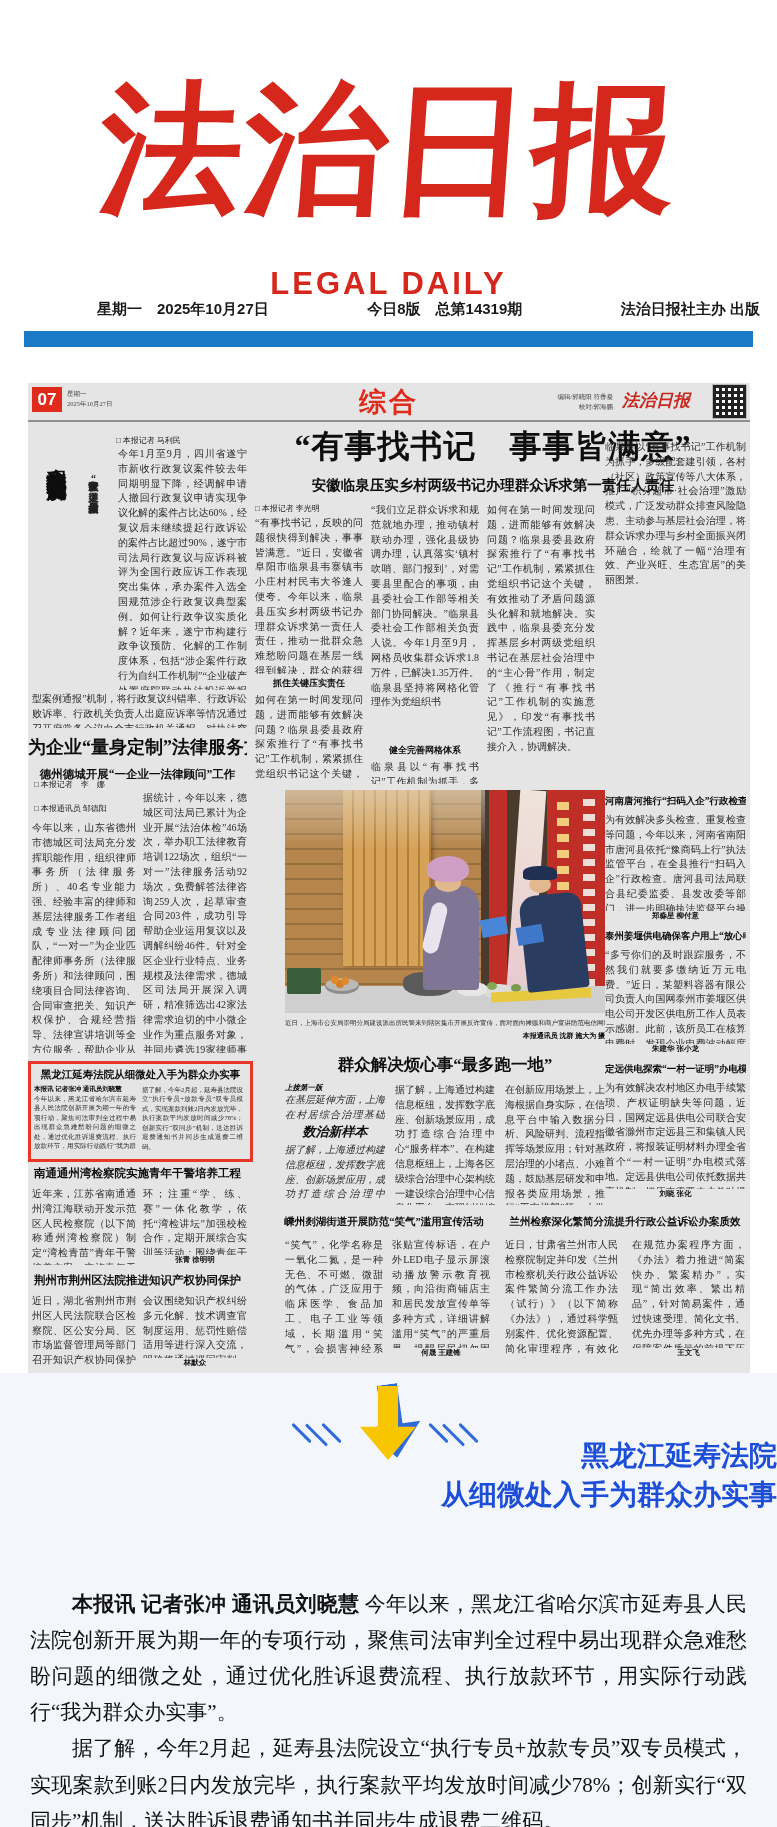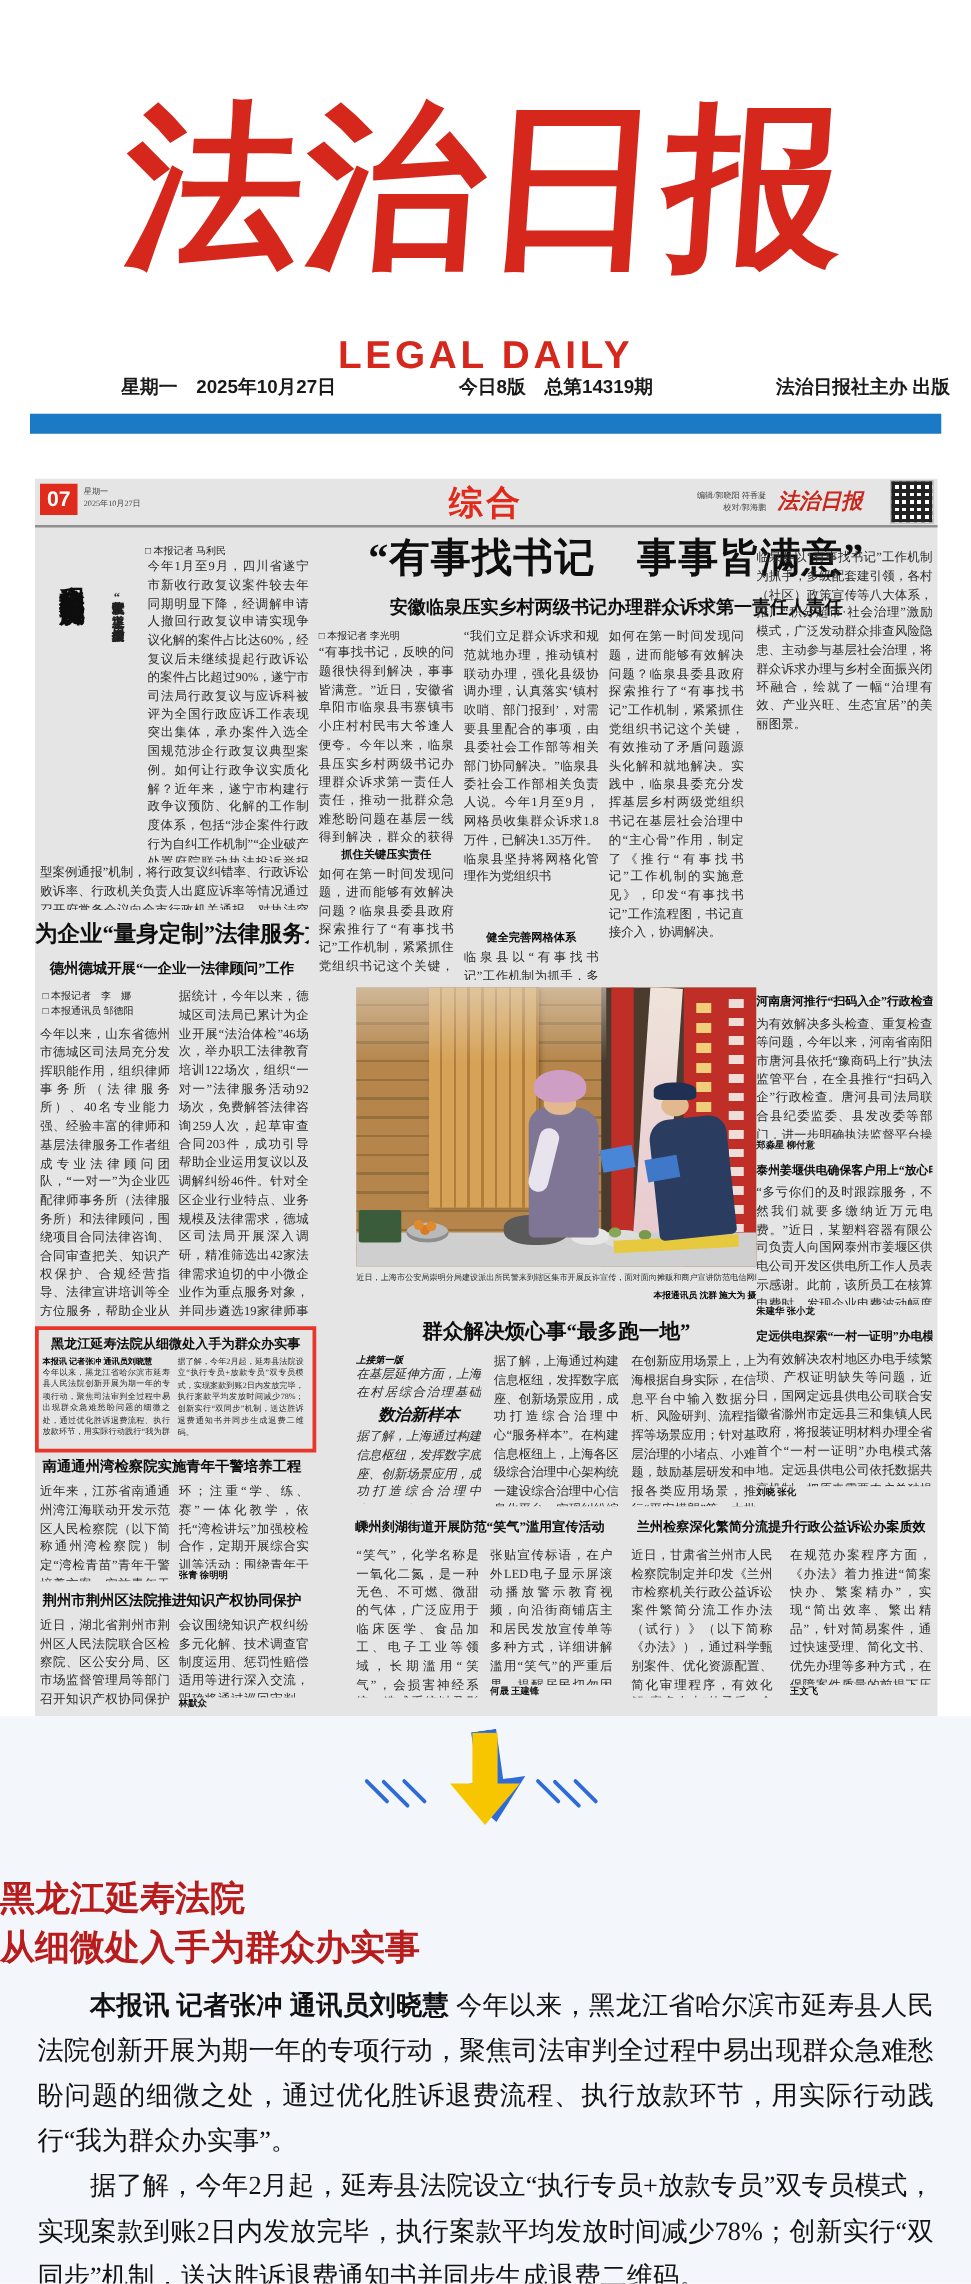--- a/index.html
+++ b/index.html
@@ -25,40 +25,40 @@
   .hdr-editors{left:450px;top:9px;width:135px;text-align:right;font-size:6.5px;line-height:1.6;color:#444;}
   .hdr-brand{left:594px;top:6px;font-size:17px;font-weight:bold;font-style:italic;color:#c8291e;}
   .hdr-qr{left:684px;top:1px;width:33px;height:33px;border:1px solid #bbb;
           background-image:repeating-linear-gradient(0deg,#222 0 3px,transparent 3px 6px),
                            repeating-linear-gradient(90deg,#222 0 3px,#fff 3px 6px);}
   .hdr-rule{left:0;top:37px;width:722px;height:2px;background:#8f8f8f;}
   
   .tiny{font-size:10px;line-height:1.48;text-align:justify;color:#2b2b2b;overflow:hidden;word-break:break-all;}
   .tiny65{font-size:6.5px;line-height:1.45;text-align:justify;color:#2b2b2b;overflow:hidden;word-break:break-all;}
   .byline{font-size:8px;color:#222;line-height:1.6;white-space:nowrap;}
-  .sig{font-size:7.5px;font-weight:bold;text-align:left;color:#111;}
+  .sig{font-size:7.5px;font-weight:bold;text-align:center;color:#111;}
   .h-center{font-weight:bold;text-align:center;color:#0e0e0e;white-space:nowrap;overflow:hidden;}
   .subhead{font-weight:bold;text-align:center;color:#0e0e0e;font-size:9px;}
   
   .a1-vh{left:16px;top:70px;height:288px;writing-mode:vertical-rl;text-orientation:upright;
          font-size:20px;font-weight:bold;color:#0e0e0e;letter-spacing:1px;}
   .a1-vsub{left:58px;top:90px;height:248px;writing-mode:vertical-rl;text-orientation:upright;
            font-size:10px;font-weight:bold;color:#222;}
   
   .redbox{left:0;top:678px;width:213px;height:91px;border:3px solid #e8362a;padding:4px 3px 0 3px;}
   
   .photo{left:257px;top:407px;width:320px;height:223px;overflow:hidden;
          background:repeating-linear-gradient(180deg,#b5854b 0 13px,#96703c 13px 15px);}
   .ph-light{left:257px;top:407px;width:200px;height:60px;background:linear-gradient(180deg,rgba(230,225,215,.55),rgba(230,225,215,0));}
   
   .bottom-bg{left:0;top:1373px;width:777px;height:454px;background:#f3f6fa;}
   .hatch{width:3px;height:26px;background:#2f6bd8;border-radius:2px;transform:rotate(-45deg);}
   .arrow-blue,.arrow-yellow{clip-path:polygon(32% 0,68% 0,68% 55%,100% 55%,50% 100%,0 55%,32% 55%);}
-  .big-title{left:0;top:1500px;width:777px;text-align:left;font-size:28px;font-weight:bold;
-             color:#b91c1c;line-height:1.4;}
+  .big-title{left:0;top:1436px;width:777px;text-align:right;font-size:28px;font-weight:bold;
+             color:#1d4ed8;line-height:1.4;}
   .big-body{left:30px;top:1586px;width:717px;font-size:21px;line-height:1.72;color:#121212;
             text-align:justify;word-break:break-all;}
   .big-body p{margin:0;text-indent:2em;}
   .lead{font-weight:bold;}
 </style>
 </head>
 <body>
 
 <div class="screen">
 
@@ -88,21 +88,21 @@
     <div class="abs hdr-rule"></div>
 
     <div class="abs byline" style="left:88px;top:52px;">□ 本报记者 马利民</div>
     <div class="abs a1-vh">全流程推动行政争议实质化解</div>
     <div class="abs a1-vsub">遂宁行政复议“主渠道”作用提质增效</div>
     <div class="abs tiny" style="left:90px;top:64px;width:129px;height:243px;">今年1月至9月，四川省遂宁市新收行政复议案件较去年同期明显下降，经调解申请人撤回行政复议申请实现争议化解的案件占比达60%，经复议后未继续提起行政诉讼的案件占比超过90%，遂宁市司法局行政复议与应诉科被评为全国行政应诉工作表现突出集体，承办案件入选全国规范涉企行政复议典型案例。如何让行政争议实质化解？近年来，遂宁市构建行政争议预防、化解的工作制度体系，包括“涉企案件行政行为自纠工作机制”“企业破产处置府院联动执法投诉举报管理机制”“涉企行政执法案件经济影响评估工作机制”等10余项工作机制，将行政争议化解在前、中、后端，把行政复议化解服务方面力量纳入制度框架，全流程推动行政争议实质化解。</div>
     <div class="abs tiny" style="left:4px;top:309px;width:215px;height:36px;">型案例通报”机制，将行政复议纠错率、行政诉讼败诉率、行政机关负责人出庭应诉率等情况通过召开府常务会议向全市行政机关通报，对执法突出问题点名曝光，对行政机关依法履职、预防和化解行政争议提出具体建议，相关行政机关进行剖析整改，有力发挥行政复议对行政行为的监督导向作用。</div>
 
     <div class="abs h-center" style="left:0;top:352px;width:219px;font-size:18px;">为企业“量身定制”法律服务方案</div>
     <div class="abs h-center" style="left:0;top:384px;width:219px;font-size:11.5px;">德州德城开展“一企业一法律顾问”工作</div>
-    <div class="abs byline" style="left:6px;top:408px;">□ 本报记者　李　娜</div>
+    <div class="abs byline" style="left:6px;top:396px;">□ 本报记者　李　娜</div>
     <div class="abs byline" style="left:6px;top:420px;">□ 本报通讯员 邹德阳</div>
     <div class="abs tiny" style="left:4px;top:438px;width:104px;height:232px;">今年以来，山东省德州市德城区司法局充分发挥职能作用，组织律师事务所（法律服务所）、40名专业能力强、经验丰富的律师和基层法律服务工作者组成专业法律顾问团队，“一对一”为企业匹配律师事务所（法律服务所）和法律顾问，围绕项目合同法律咨询、合同审查把关、知识产权保护、合规经营指导、法律宣讲培训等全方位服务，帮助企业从被动应对法律纠纷转向主动防范风险控制体系，有效节约诉讼成本。</div>
     <div class="abs tiny" style="left:115px;top:408px;width:104px;height:262px;">据统计，今年以来，德城区司法局已累计为企业开展“法治体检”46场次，举办职工法律教育培训122场次，组织“一对一”法律服务活动92场次，免费解答法律咨询259人次，起草审查合同203件，成功引导帮助企业运用复议以及调解纠纷46件。针对全区企业行业特点、业务规模及法律需求，德城区司法局开展深入调研，精准筛选出42家法律需求迫切的中小微企业作为重点服务对象，并同步遴选19家律师事务所（法律服务所）组建服务团队。</div>
 
     <div class="abs redbox">
       <div class="h-center" style="font-size:10.5px;">黑龙江延寿法院从细微处入手为群众办实事</div>
       <div style="position:relative;margin-top:3px;height:66px;">
         <div class="abs" style="left:0;top:0;width:102px;height:66px;">
           <div style="font-size:6.5px;font-weight:bold;">本报讯 记者张冲 通讯员刘晓慧</div>
           <div class="tiny65" style="height:56px;">今年以来，黑龙江省哈尔滨市延寿县人民法院创新开展为期一年的专项行动，聚焦司法审判全过程中易出现群众急难愁盼问题的细微之处，通过优化胜诉退费流程、执行放款环节，用实际行动践行“我为群众办实事”。</div>

